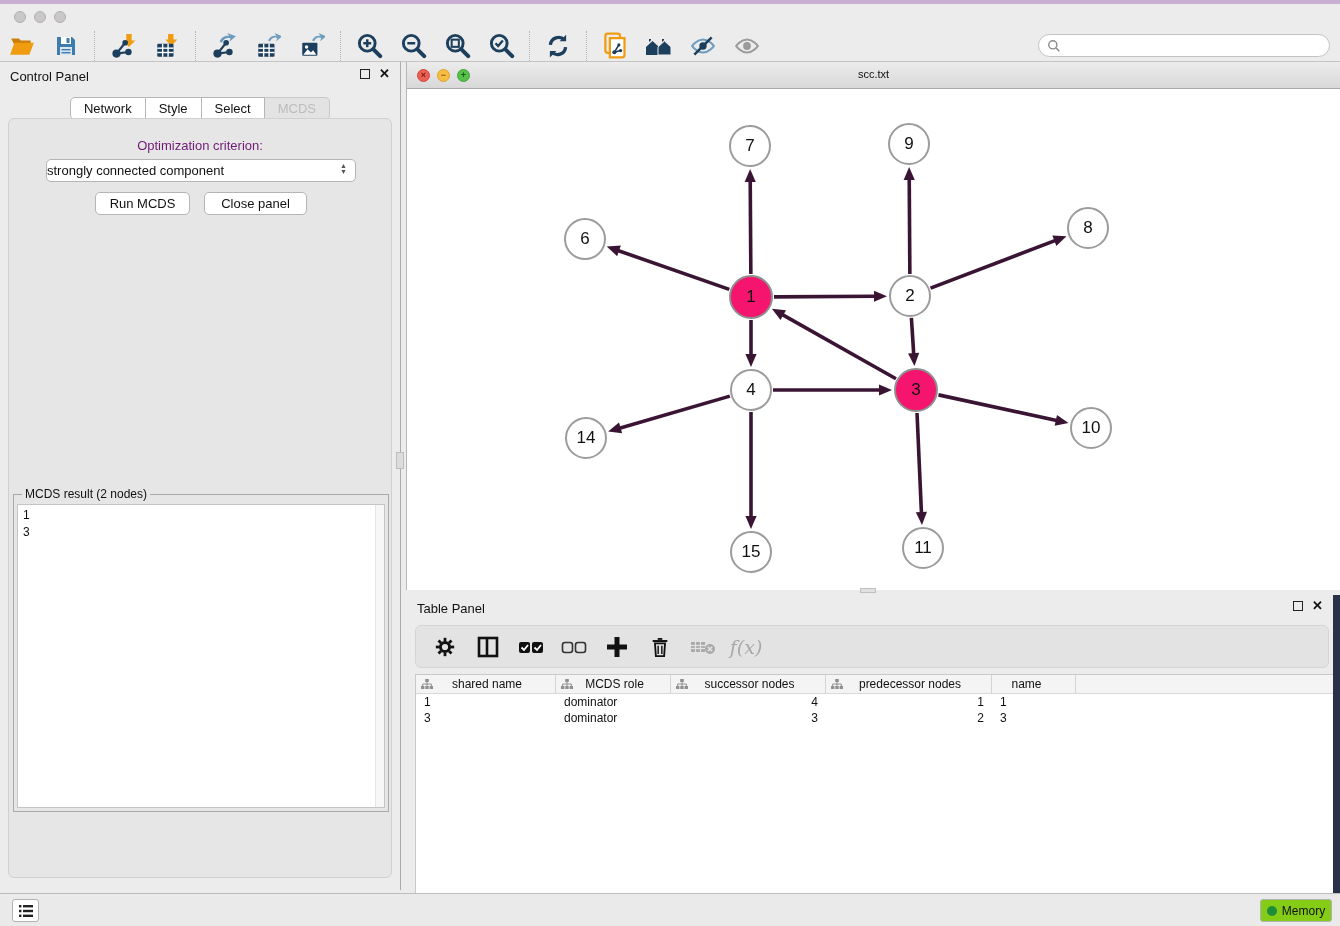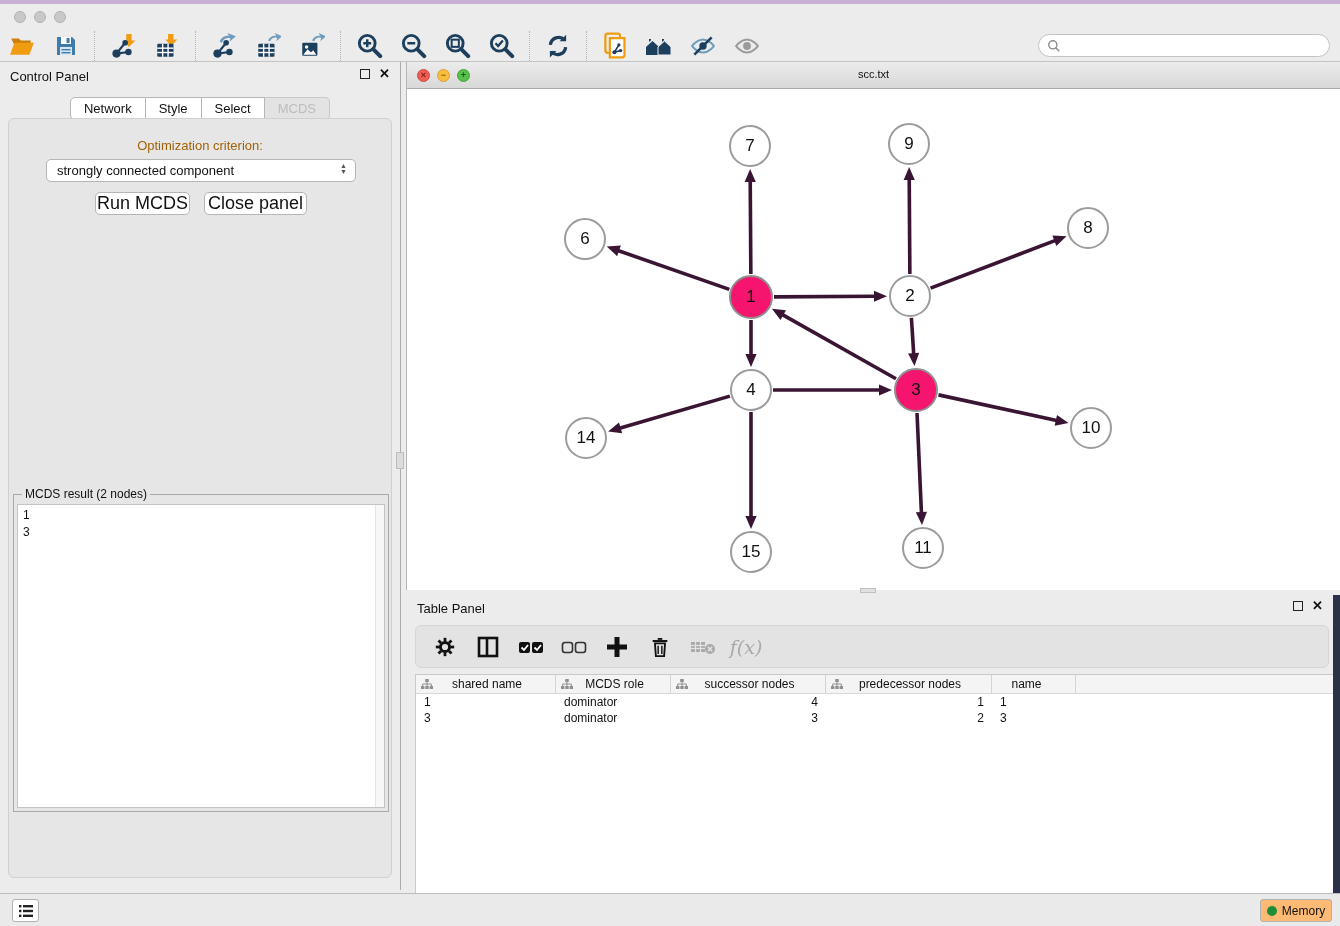--- a/index.html
+++ b/index.html
@@ -27,24 +27,24 @@
   .panel-header .ph-title { position:absolute; left:10px; top:7px; font-size:13px; color:#111; }
   .ph-icons { position:absolute; right:10px; top:7px; display:flex; gap:9px; align-items:center; }
   .float-ic { width:10px; height:10px; border:1.7px solid #222; display:inline-block; }
   .close-ic { font-size:13px; font-weight:bold; color:#111; line-height:10px; }
   .cp-tabs { position:absolute; left:0; right:0; top:35px; display:flex; justify-content:center; }
   .cp-tab { font-size:13px; padding:3px 13px; background:#fff; border:1px solid #b6b6b6; border-left:none; color:#111; }
   .cp-tab:first-child { border-left:1px solid #b6b6b6; border-radius:5px 0 0 5px; }
   .cp-tab:last-child { border-radius:0 5px 5px 0; }
   .cp-tab.selected { background:#e3e3e3; color:#bcbcbc; border-color:#c8c8c8; }
   .cp-content { position:absolute; left:8px; top:56px; width:384px; height:760px; background:#e6e6e6; border:1px solid #d0d0d0; border-radius:6px; }
-  .opt-label { position:absolute; left:0; right:0; top:19px; text-align:center; font-size:13px; color:#a16207; }
-  .opt-select { position:absolute; left:37px; top:40px; width:310px; height:23px; background:#fff; border:1px solid #b5b5b5; border-radius:5px; font-size:13px; color:#111; display:flex; align-items:center; padding-left:10px; }
+  .opt-label { position:absolute; left:0; right:0; top:19px; text-align:center; font-size:13px; color:#701a75; }
+  .opt-select { position:absolute; left:37px; top:40px; width:310px; height:23px; background:#fff; border:1px solid #b5b5b5; border-radius:5px; font-size:13px; color:#111; display:flex; align-items:center; padding-left:0; }
   .stepper { position:absolute; right:8px; top:3px; display:flex; flex-direction:column; line-height:6px; font-size:7px; color:#555; }
-  .btn { position:absolute; height:23px; background:#fff; border:1px solid #b5b5b5; border-radius:5px; font-size:18px; color:#111; display:flex; align-items:center; justify-content:center; }
+  .btn { position:absolute; height:23px; background:#fff; border:1px solid #b5b5b5; border-radius:5px; font-size:13px; color:#111; display:flex; align-items:center; justify-content:center; }
   .run-btn { left:86px; top:73px; width:95px; }
   .closep-btn { left:195px; top:73px; width:103px; }
   .result-box { position:absolute; left:4px; top:375px; width:376px; height:318px; border:1px solid #a9a9a9; background:#e6e6e6; }
   .result-legend { position:absolute; left:8px; top:-8px; background:#e6e6e6; padding:0 3px; font-size:12px; color:#111; }
   .result-area { position:absolute; left:3px; top:9px; right:3px; bottom:3px; background:#fff; border:1px solid #c4c4c4; font-size:12px; color:#111; padding:2px 5px; line-height:17px; }
   .result-scroll { position:absolute; right:0; top:0; bottom:0; width:9px; background:#f7f7f7; border-left:1px solid #e4e4e4; }
 
   
   .splitter-line { position:absolute; left:400px; top:62px; width:1px; height:828px; background:#ababab; }
   .splitter-handle { position:absolute; left:396px; top:452px; width:8px; height:17px; background:#dcdcdc; border:1px solid #bdbdbd; }
@@ -81,21 +81,21 @@
   .tp-tabs { position:absolute; left:0; right:0; top:268px; display:flex; justify-content:center; }
   .tp-tab { font-size:13px; font-weight:bold; padding:3px 14px; background:#fff; border:1px solid #bfbfbf; border-left:none; color:#111; }
   .tp-tab:first-child { border-left:1px solid #bfbfbf; border-radius:6px 0 0 6px; }
   .tp-tab:last-child { border-radius:0 6px 6px 0; }
   .tp-tab.selected { background:#d8d8d8; color:#ababab; border-color:#c6c6c6; }
   .desktop-strip { position:absolute; left:1333px; top:595px; width:7px; height:298px; background:#2a3148; }
 
   
   .statusbar { position:absolute; left:0; top:893px; width:1340px; height:33px; background:#eaeaea; border-top:1px solid #bdbdbd; }
   .list-btn { position:absolute; left:12px; top:5px; width:27px; height:23px; background:#fff; border:1px solid #b2b2b2; border-radius:3px; display:flex; align-items:center; justify-content:center; }
-  .memory-btn { position:absolute; right:8px; top:5px; width:72px; height:23px; background:#fdba74; border:1px solid #b2b2b2; border-radius:3px; display:flex; align-items:center; justify-content:center; gap:5px; font-size:12px; color:#111; }
+  .memory-btn { position:absolute; right:8px; top:5px; width:72px; height:23px; background:#84cc16; border:1px solid #b2b2b2; border-radius:3px; display:flex; align-items:center; justify-content:center; gap:5px; font-size:12px; color:#111; }
   .mem-dot { width:10px; height:10px; border-radius:50%; background:#1f8e38; }
 </style>
 </head>
 <body>
 
 <div class="app">
 
   <div class="purple-strip"></div>
   <div class="titlebar">
     <div class="traffic">

